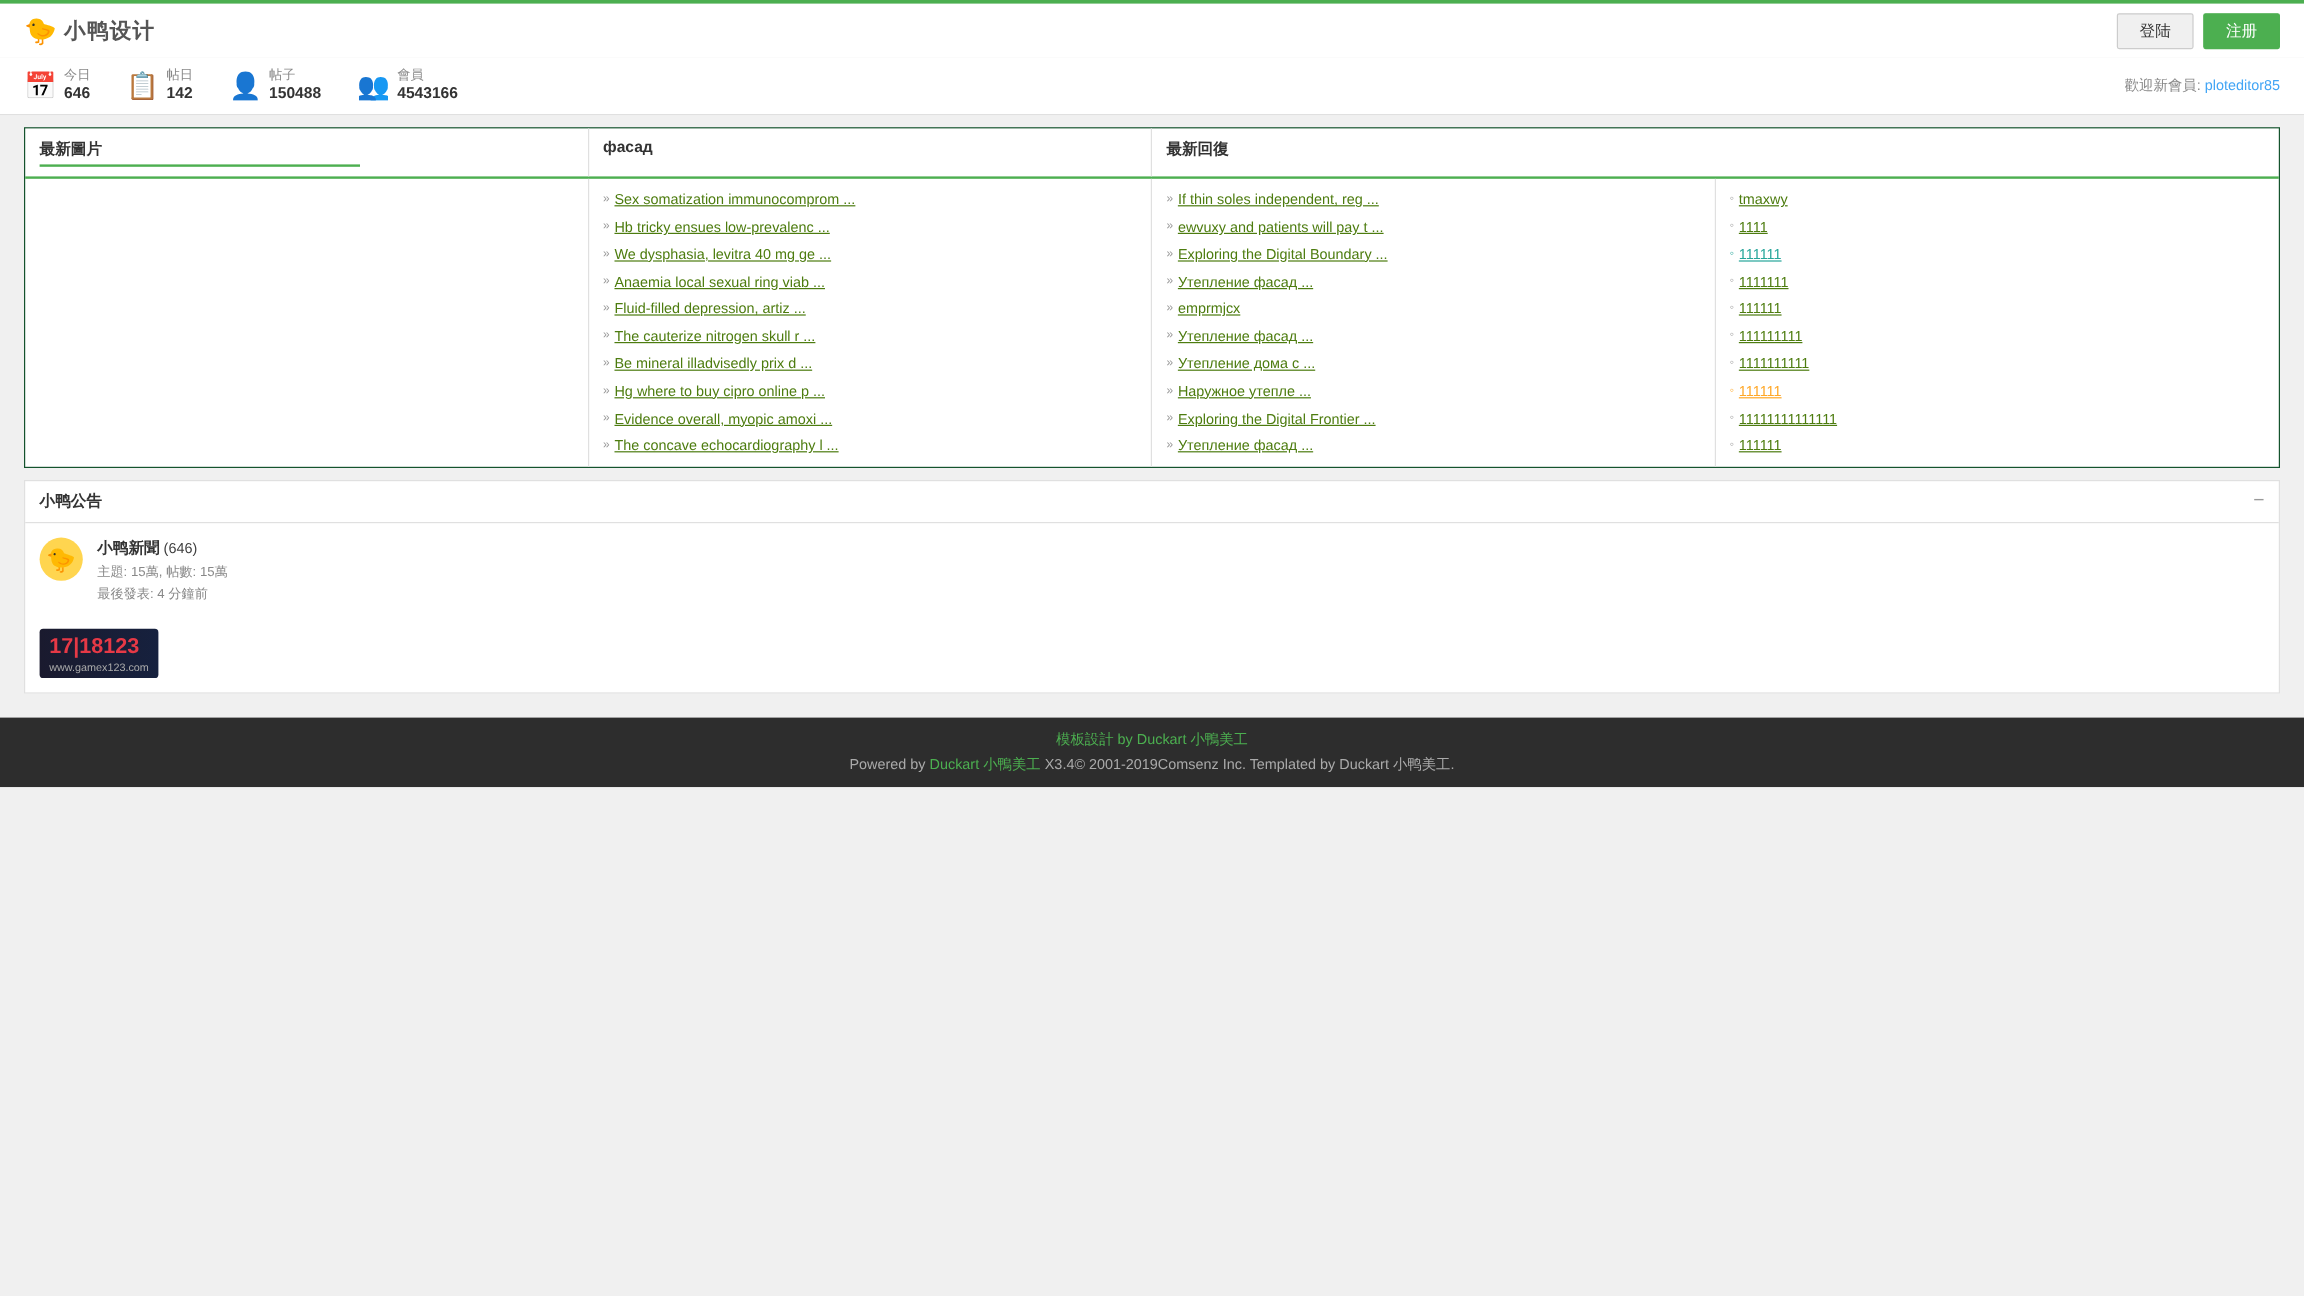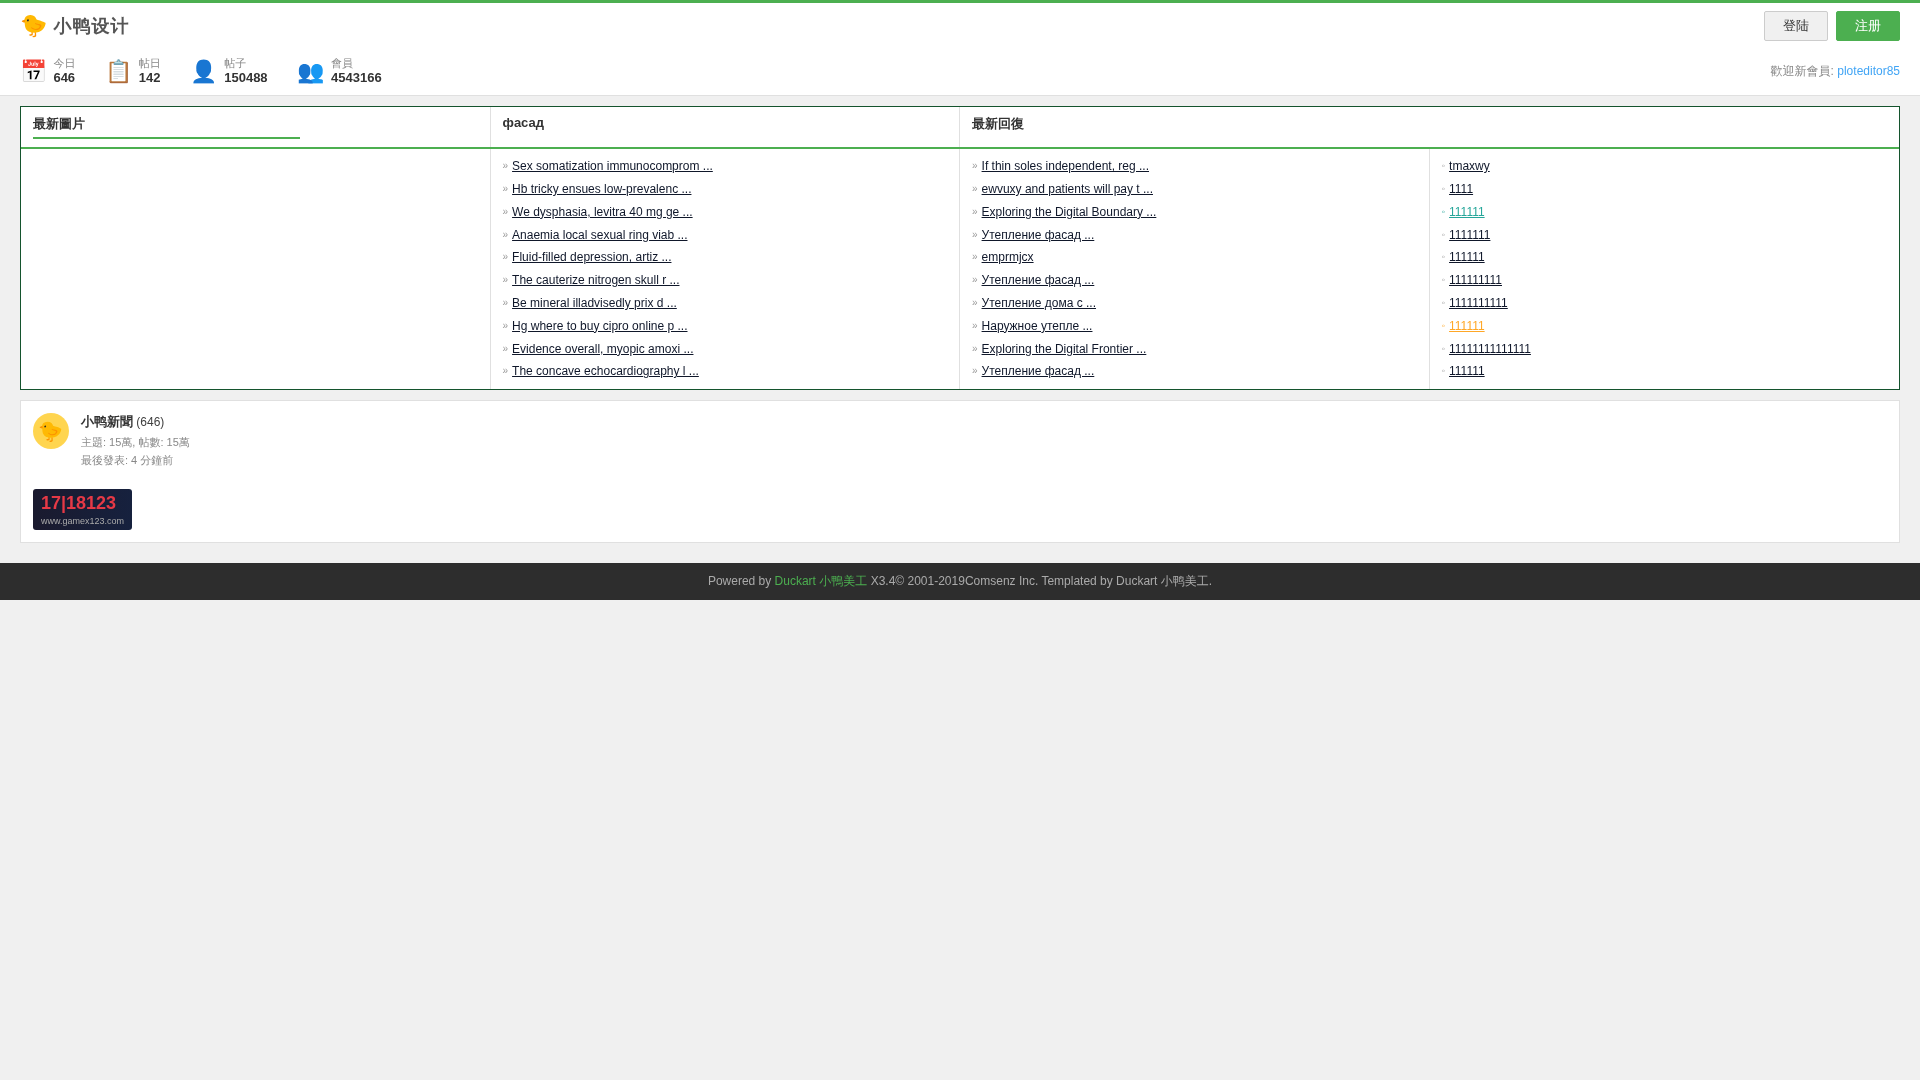--- a/index.html
+++ b/index.html
@@ -36,21 +36,21 @@
     .col-header { padding: 8px 12px; font-size: 13px; color: #333; font-weight: bold; border-right: 1px solid #e0e0e0; }
     .col-header:last-child { border-right: none; }
 
     .content-grid { display: grid; grid-template-columns: 1fr 1fr 1fr 1fr; }
     .col-body { padding: 6px 12px; border-right: 1px solid #e0e0e0; min-height: 160px; }
     .col-body:last-child { border-right: none; }
     .list-item { display: flex; align-items: flex-start; gap: 4px; padding: 3px 0; }
     .bullet { color: #999; font-size: 10px; margin-top: 2px; flex-shrink: 0; }
     .bullet-teal { color: #26a69a; }
     .bullet-orange { color: #ffa726; }
-    .item-text { color: #0f172a; font-size: 12px; line-height: 1.4; cursor: pointer; }
+    .item-text { color: #4d7c0f; font-size: 12px; line-height: 1.4; cursor: pointer; }
     .item-text-teal { color: #26a69a; }
     .item-text-orange { color: #ffa726; }
 
     
     .announcement-bar { background: #fff; border: 1px solid #e0e0e0; margin-bottom: 10px; }
     .announcement-header { display: flex; align-items: center; justify-content: space-between; padding: 8px 12px; border-bottom: 1px solid #e0e0e0; }
     .announcement-title { font-size: 13px; font-weight: bold; color: #333; }
     .collapse-btn { color: #999; cursor: pointer; font-size: 16px; }
     .announcement-content { padding: 12px; display: flex; align-items: flex-start; gap: 12px; }
     .duck-avatar { width: 36px; height: 36px; background: #ffd54f; border-radius: 50%; display: flex; align-items: center; justify-content: center; font-size: 20px; flex-shrink: 0; }
@@ -262,20 +262,24 @@
           </div>
           <div class="list-item">
             <span class="bullet">◦</span>
             <a class="item-text" href="#">111111</a>
           </div>
         </div>
     </div>
   </div>
 
   <div class="announcement-bar">
+    <div class="announcement-header">
+      <span class="announcement-title">小鸭公告</span>
+      <span class="collapse-btn">−</span>
+    </div>
     <div class="announcement-content">
       <div class="duck-avatar">🐤</div>
       <div>
         <div>
           <span class="news-title">小鸭新聞</span>
           <span class="news-count">(646)</span>
         </div>
         <div class="news-meta">
           <span>主題: 15萬, 帖數: 15萬</span><br>
           <span>最後發表: 4 分鐘前</span>
@@ -285,19 +289,22 @@
     <div style="padding: 0 12px 12px;">
       <div class="gamex-banner">
         <span class="gamex-text">17|18123</span>
         <span class="gamex-site">www.gamex123.com</span>
       </div>
     </div>
   </div>
 </div>
 
 <div class="footer">
+  <div class="footer-links">
+    <a href="#">模板設計 by Duckart 小鴨美工</a>
+  </div>
   <div>
     <span>Powered by</span>
     <a href="#">Duckart 小鴨美工</a>
     <span>X3.4© 2001-2019Comsenz Inc.</span>
     <span>Templated by Duckart 小鸭美工.</span>
   </div>
 </div>
 
 </body></html>

